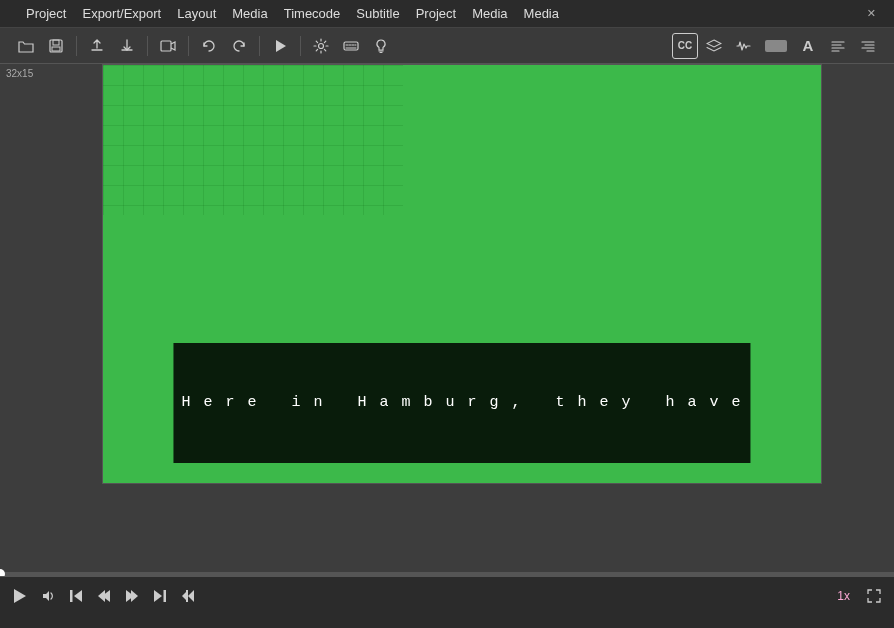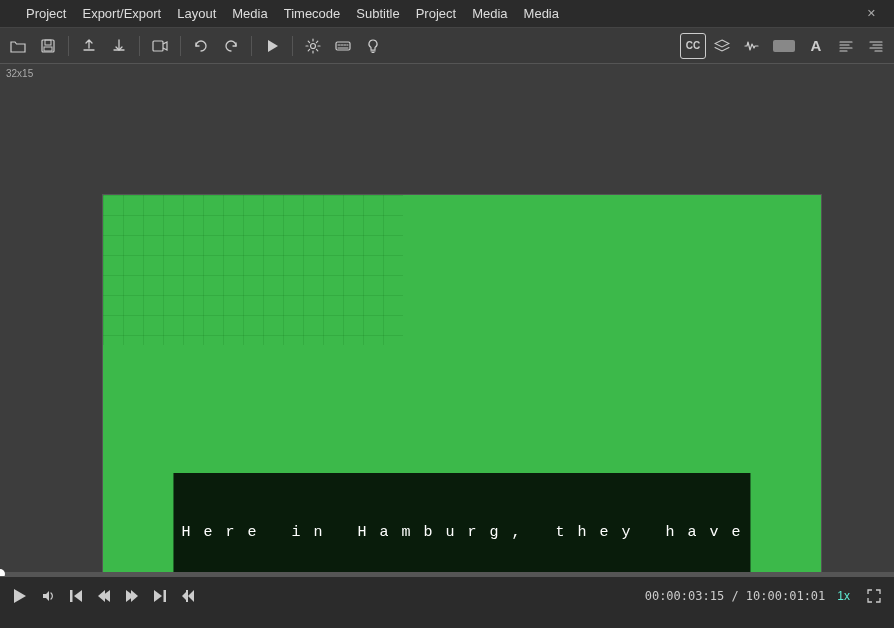--- a/index.html
+++ b/index.html
@@ -35,21 +35,21 @@
       color: #aaa;
       cursor: pointer;
     }
 
     
     #toolbar {
       display: flex;
       align-items: center;
       background: #3a3a3a;
       height: 36px;
-      padding: 0 4px;
+      padding: 0 12px;
       border-bottom: 1px solid #555;
       gap: 2px;
     }
     .tb-btn {
       width: 28px;
       height: 26px;
       display: flex;
       align-items: center;
       justify-content: center;
       cursor: pointer;
@@ -71,21 +71,21 @@
       align-items: center;
       gap: 2px;
     }
 
     
     #video-area {
       position: relative;
       background: #3d3d3d;
       height: 550px;
       display: flex;
-      align-items: flex-end;
+      align-items: flex-start;
       justify-content: center;
       overflow: hidden;
     }
     #dimension-label {
       position: absolute;
       top: 4px;
       left: 6px;
       font-size: 10px;
       color: #aaa;
       z-index: 10;
@@ -184,21 +184,21 @@
 
     .pb-spacer { flex: 1; }
 
     #timecode {
       font-size: 12px;
       color: #ccc;
       font-family: monospace;
     }
     #speed-indicator {
       font-size: 12px;
-      color: #5eead4;
+      color: #f9a8d4;
       margin-left: 8px;
     }
     #fullscreen-btn {
       margin-left: 8px;
     }
 
     
     .icon-svg {
       width: 16px;
       height: 16px;
@@ -419,21 +419,20 @@
     <button class="pb-btn" title="Reverse">
       <svg width="12" height="12" viewBox="0 0 12 12" fill="#ccc">
         <polygon points="12,0 6,6 12,12"></polygon>
         <rect x="4" y="0" width="2" height="12"></rect>
         <polygon points="6,0 0,6 6,12"></polygon>
       </svg>
     </button>
 
     <div class="pb-spacer"></div>
 
-    <span id="timecode">00:00:03:15 / 10:00:01:01</span>
     <span id="speed-indicator">1x</span>
 
     <button class="pb-btn" id="fullscreen-btn" title="Fullscreen" style="margin-left:8px;">
       <svg width="14" height="14" viewBox="0 0 14 14" fill="none" stroke="#ccc" stroke-width="1.3">
         <path d="M1 5V1h4M9 1h4v4M13 9v4h-4M5 13H1v-4"></path>
       </svg>
     </button>
   </div>
 </div>
 

